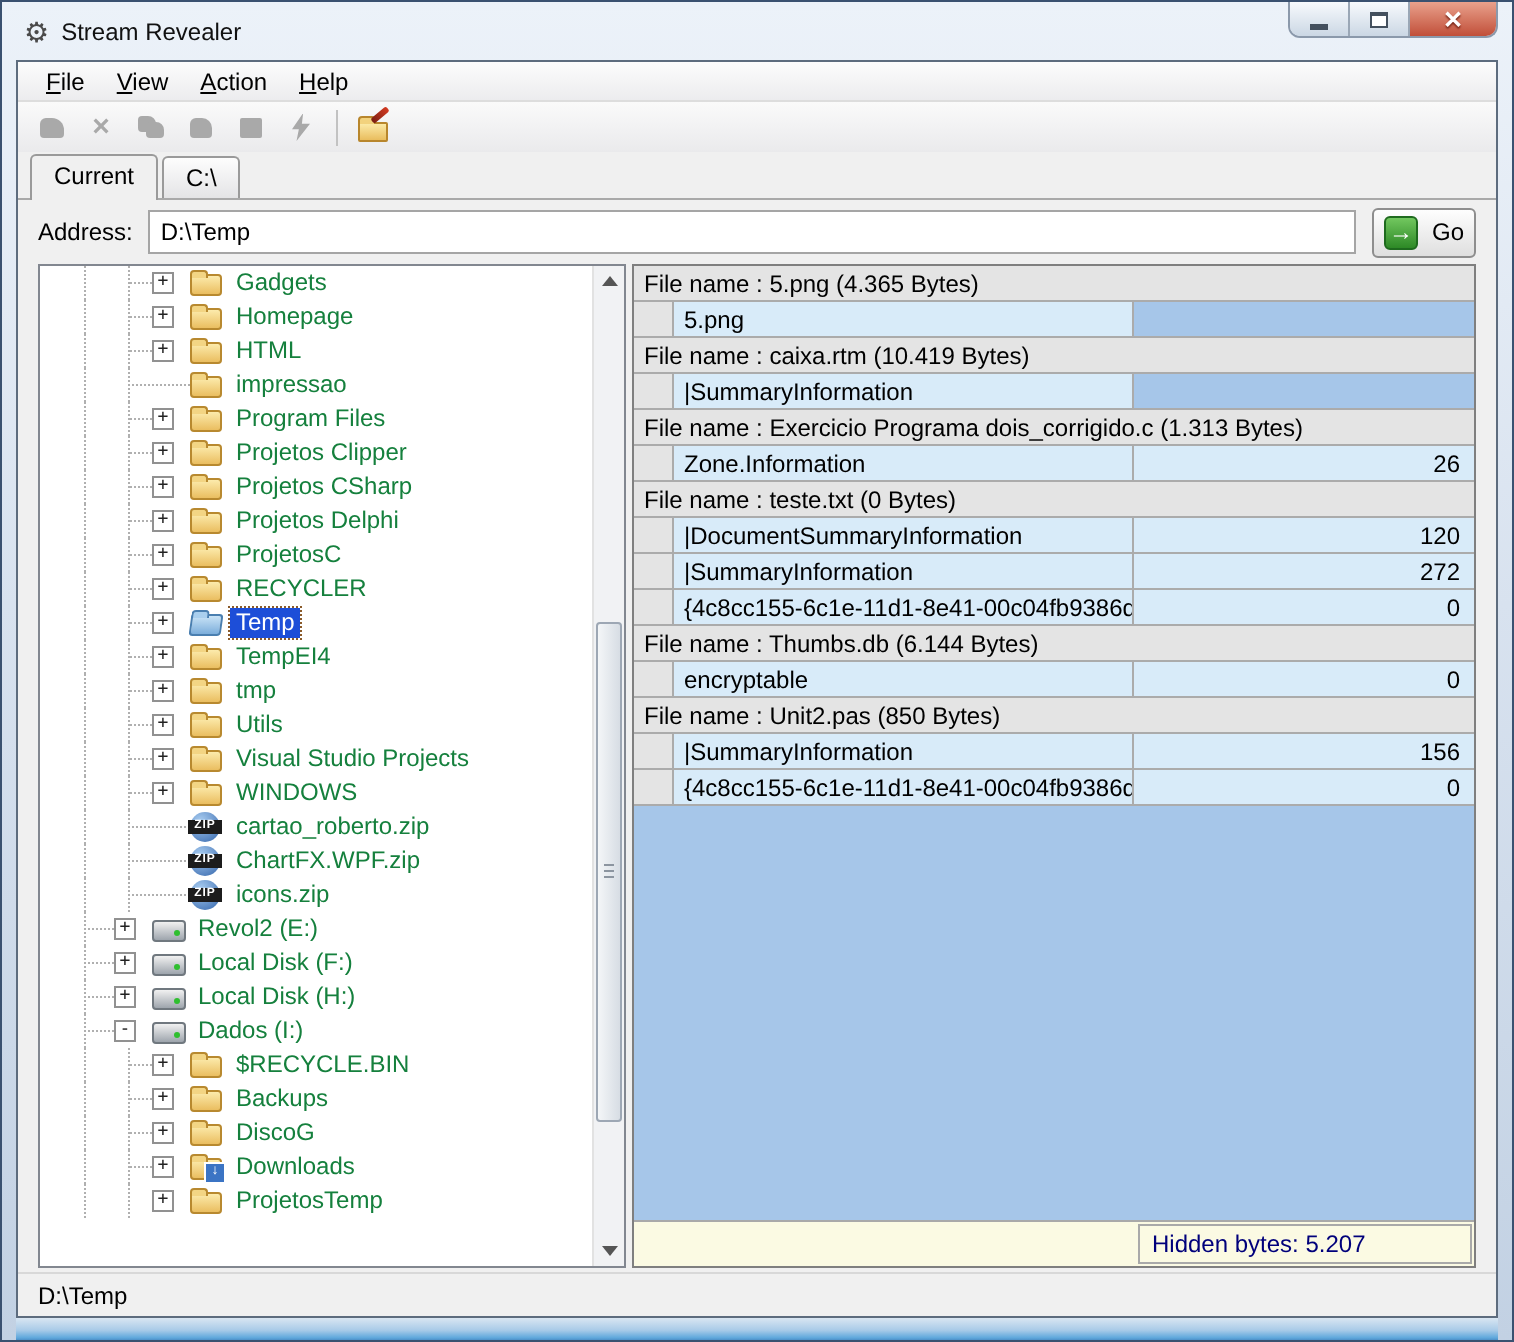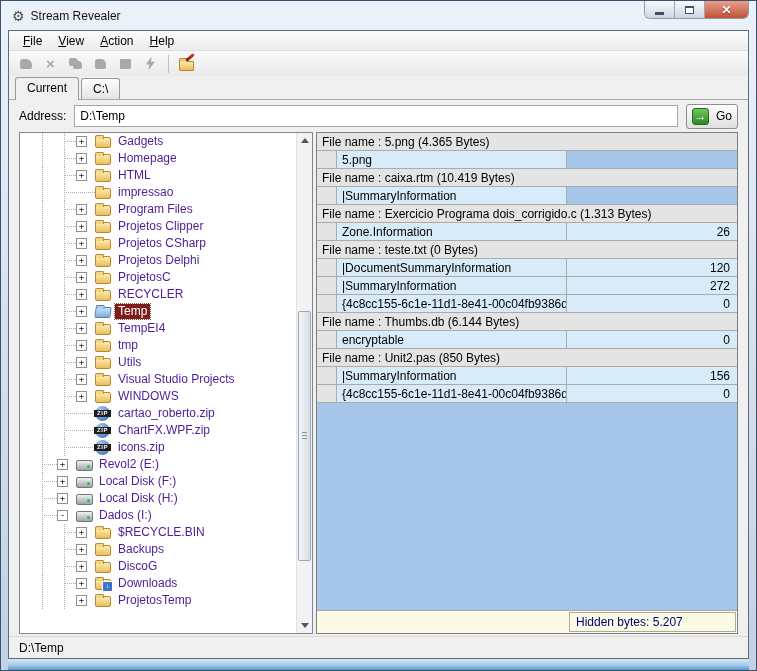--- a/index.html
+++ b/index.html
@@ -97,22 +97,22 @@
     border:1px solid #4A7FB0; border-radius:1px 2px 2px 2px; transform:skewX(-8deg); }
   .folder-open-blue::before { background:#A9CFEE; border-color:#4A7FB0; }
   .zip { width:15px; height:15px; top:1px; border-radius:50%;
     background:radial-gradient(circle at 35% 30%, #A9CDF1, #3365AB); }
   .zip::after { content:"ZIP"; position:absolute; left:-1px; right:-1px; top:4px; height:7px; background:#1C1C1C;
     color:#fff; font-size:6px; font-weight:bold; line-height:7px; text-align:center; letter-spacing:.5px; }
   .drive { width:17px; height:11px; top:4px; background:linear-gradient(#F1F1F1,#9EA5AD);
     border:1px solid #70787F; border-radius:2px; }
   .drive::after { content:""; position:absolute; right:2px; bottom:2px; width:3px; height:3px;
     background:#2FBF2F; border-radius:50%; }
-  .tlabel { position:absolute; top:1px; height:15px; line-height:15px; padding:0 3px; white-space:nowrap; color:#4c1d95; }
-  .tlabel.sel { background:#7f1d1d; color:#fff; outline:1px dotted #8a5a2a; }
+  .tlabel { position:absolute; top:1px; height:15px; line-height:15px; padding:0 3px; white-space:nowrap; color:#15803d; }
+  .tlabel.sel { background:#1d4ed8; color:#fff; outline:1px dotted #8a5a2a; }
 
   
   .tree-scrollbar { flex:0 0 16px; background:#F1F2F4; border-left:1px solid #E2E2E2; position:relative; }
   .sb-btn { position:absolute; left:0; right:0; height:15px; display:flex; align-items:center; justify-content:center; }
   .sb-up { top:0; } .sb-down { bottom:0; }
   .tri-up { width:0; height:0; border-left:4px solid transparent; border-right:4px solid transparent; border-bottom:5px solid #555; }
   .tri-down { width:0; height:0; border-left:4px solid transparent; border-right:4px solid transparent; border-top:5px solid #555; }
   .sb-thumb { position:absolute; left:1px; right:1px; top:178px; height:250px; border:1px solid #9DA7B4;
     border-radius:2px; background:linear-gradient(90deg,#F4F6F8,#D7DDE4); }
   .sb-grip { position:absolute; left:3px; right:3px; top:50%; margin-top:-4px; height:8px;

